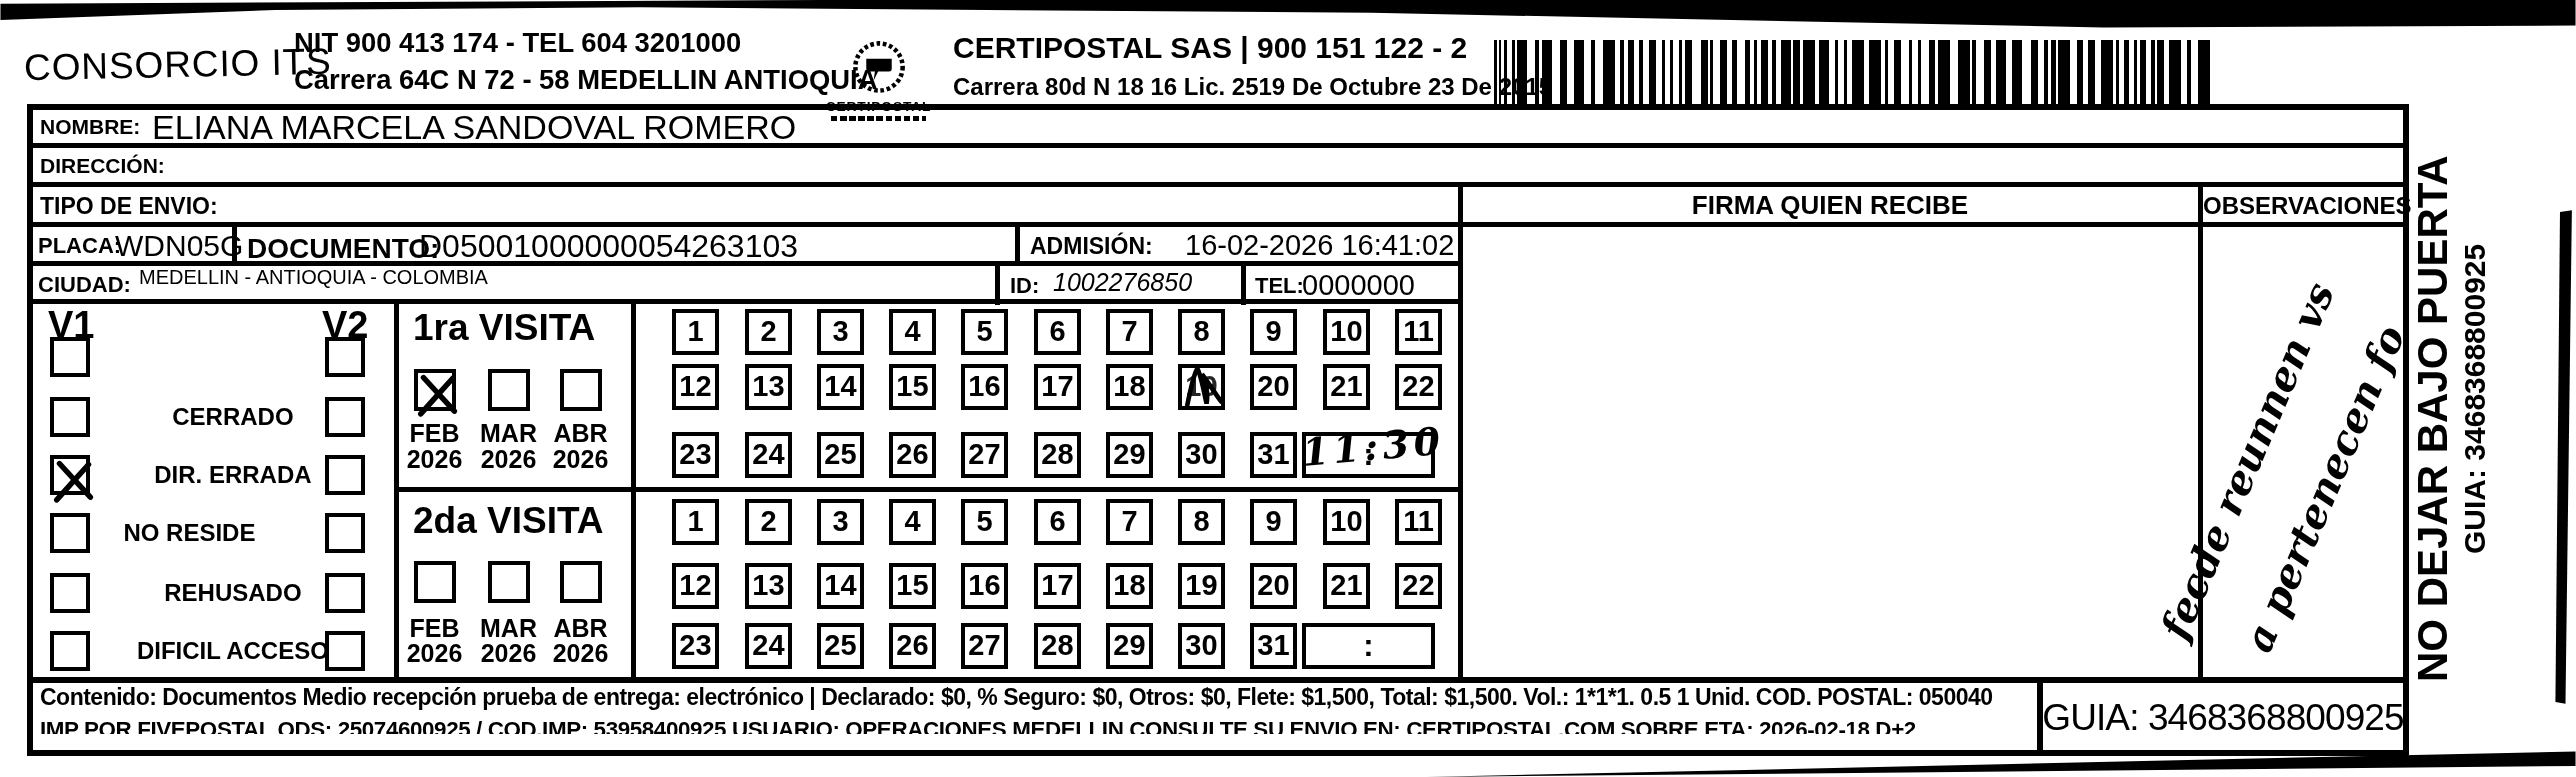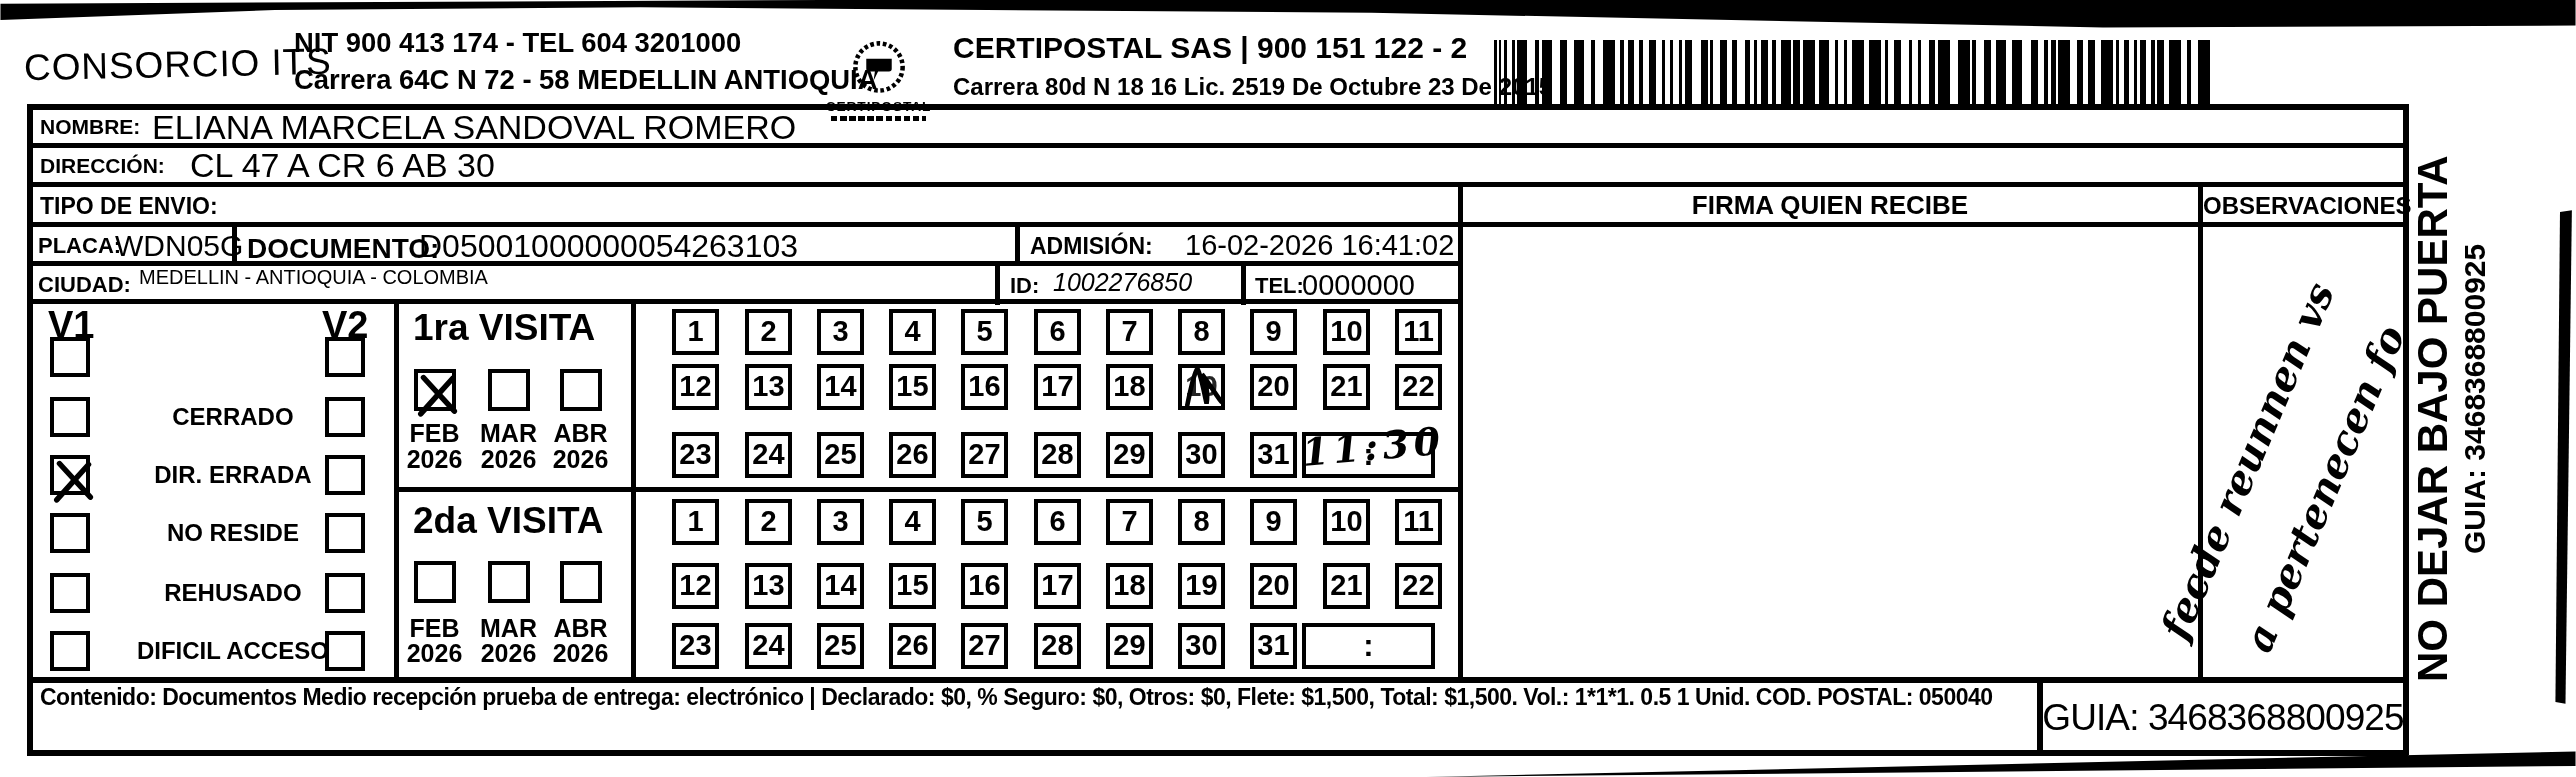--- a/index.html
+++ b/index.html
@@ -103,21 +103,20 @@
       <div style="position:absolute;left:663px;top:0;width:7.3px;height:68px;background:#000"></div>
       <div style="position:absolute;left:675px;top:0;width:12px;height:68px;background:#000"></div>
       <div style="position:absolute;left:693px;top:0;width:3.7px;height:68px;background:#000"></div>
       <div style="position:absolute;left:704px;top:0;width:12px;height:68px;background:#000"></div>
     </div>
 
   <div class="abs lbl" style="left:40px; top:115px; font-size:21px;">NOMBRE:</div>
   <div class="abs val" style="left:152px; top:108px; font-size:34px;">ELIANA MARCELA SANDOVAL ROMERO</div>
 
   <div class="abs lbl" style="left:40px; top:154px; font-size:21px;">DIRECCIÓN:</div>
-  <div class="abs val" style="left:190px; top:146px; font-size:34px;">CL 47 A CR 6 AB 30</div>
 
   <div class="abs lbl" style="left:40px; top:193px; font-size:23px;">TIPO DE ENVIO:</div>
 
   <div class="abs lbl" style="left:38px; top:233px; font-size:22px;">PLACA:</div>
   <div class="abs val" style="left:115px; top:229px; font-size:30px;">WDN05G</div>
   <div class="abs lbl" style="left:247px; top:233px; font-size:28px;">DOCUMENTO:</div>
   <div class="abs val" style="left:419px; top:228px; font-size:32px;">D05001000000054263103</div>
   <div class="abs lbl" style="left:1030px; top:233px; font-size:23px;">ADMISIÓN:</div>
   <div class="abs val" style="left:1185px; top:229px; font-size:29px;">16-02-2026 16:41:02</div>
 
@@ -141,21 +140,21 @@
       <div style="position: absolute; left: 298px; top: 95px; width: 40px; height: 40px; border: 4.6px solid rgb(0, 0, 0);"></div>
       <div style="position: absolute; left: 23px; top: 153px; width: 40px; height: 40px; border: 4.6px solid rgb(0, 0, 0);">
         <svg class="mark" width="40" height="40" viewBox="0 0 44 44">
           <path d="M6 5 C15 15 30 31 40 42" stroke="#000" stroke-width="6" fill="none" stroke-linecap="round"></path>
           <path d="M38 6 C28 17 13 34 3 45" stroke="#000" stroke-width="6" fill="none" stroke-linecap="round"></path>
         </svg>
       </div>
       <div style="left: 96px; top: 153px; width: 219px; height: 40px; line-height: 40px; text-align: center; font-size: 24px; font-weight: 700; position: absolute;">DIR. ERRADA</div>
       <div style="position: absolute; left: 298px; top: 153px; width: 40px; height: 40px; border: 4.6px solid rgb(0, 0, 0);"></div>
       <div style="position: absolute; left: 23px; top: 211px; width: 40px; height: 40px; border: 4.6px solid rgb(0, 0, 0);"></div>
-      <div style="left: 96px; top: 211px; width: 219px; height: 40px; line-height: 40px; text-align: center; font-size: 24px; font-weight: 700; position: absolute;">NO RESIDE</div>
+      <div style="left: 96px; top: 211px; width: 219px; height: 40px; line-height: 40px; font-size: 24px; font-weight: 700; position: absolute;">NO RESIDE</div>
       <div style="position: absolute; left: 298px; top: 211px; width: 40px; height: 40px; border: 4.6px solid rgb(0, 0, 0);"></div>
       <div style="position: absolute; left: 23px; top: 271px; width: 40px; height: 40px; border: 4.6px solid rgb(0, 0, 0);"></div>
       <div style="left: 96px; top: 271px; width: 219px; height: 40px; line-height: 40px; text-align: center; font-size: 24px; font-weight: 700; position: absolute;">REHUSADO</div>
       <div style="position: absolute; left: 298px; top: 271px; width: 40px; height: 40px; border: 4.6px solid rgb(0, 0, 0);"></div>
       <div style="position: absolute; left: 23px; top: 329px; width: 40px; height: 40px; border: 4.6px solid rgb(0, 0, 0);"></div>
       <div style="left: 96px; top: 329px; width: 219px; height: 40px; line-height: 40px; text-align: center; font-size: 24px; font-weight: 700; position: absolute;">DIFICIL ACCESO</div>
       <div style="position: absolute; left: 298px; top: 329px; width: 40px; height: 40px; border: 4.6px solid rgb(0, 0, 0);"></div>
     </div>
 
   <div class="abs lbl" style="left:413px; top:307px; font-size:37px;">1ra VISITA</div>
@@ -261,20 +260,21 @@
   <div class="abs hand" style="left:2032px; top:437px; width:430px; text-align:center; font-size:40px;
               transform:rotate(-67deg); white-space:nowrap;">fecde reunnen vs</div>
   <div class="abs hand" style="left:2109px; top:465px; width:430px; text-align:center; font-size:40px;
               transform:rotate(-67deg); white-space:nowrap;">a pertenecen fo</div>
 
   <div class="vtext" style="left:2409px; top:168px; width:51px; height:514px; font-size:42px; font-weight:700;">NO DEJAR BAJO PUERTA</div>
   <div class="vtext" style="left:2458px; top:188px; width:37px; height:366px; font-size:30px; font-weight:600;">GUIA: 3468368800925</div>
 
   <div class="abs" style="left:40px; top:684px; width:1993px; height:50px; overflow:hidden;">
     <div style="font-size:23px; font-weight:600; letter-spacing:-0.5px; white-space:nowrap;">Contenido: Documentos Medio recepción prueba de entrega: electrónico | Declarado: $0, % Seguro: $0, Otros: $0, Flete: $1,500, Total: $1,500. Vol.: 1*1*1. 0.5  1 Unid. COD. POSTAL: 050040</div>
+    <div style="font-size:22.4px; font-weight:700; letter-spacing:-0.4px; white-space:nowrap; margin-top:6.4px;">IMP POR FIVEPOSTAL ODS: 25074600925 / COD.IMP: 53958400925 USUARIO: OPERACIONES MEDELLIN CONSULTE SU ENVIO EN: CERTIPOSTAL.COM SOBRE ETA: 2026-02-18 D+2</div>
   </div>
   <div class="abs" style="left:2042px; top:679px; width:362px; height:77px; display:flex; align-items:center; justify-content:center;">
     <span style="font-size:37px; font-weight:500; letter-spacing:-0.9px;">GUIA: 3468368800925</span>
   </div>
 
   <svg class="abs" width="2576" height="777" style="left:0; top:0; pointer-events:none;" viewBox="0 0 2817 850">
     <polygon points="0,4 900,0 2817,0 2817,28 2300,30 1500,14 700,8 300,11 0,22" fill="#000"></polygon>
     <polygon points="1560,850 2817,822 2817,838 1560,850" fill="#000"></polygon>
     <polygon points="2800,232 2813,230 2806,770 2795,768" fill="#000"></polygon>
   </svg>

